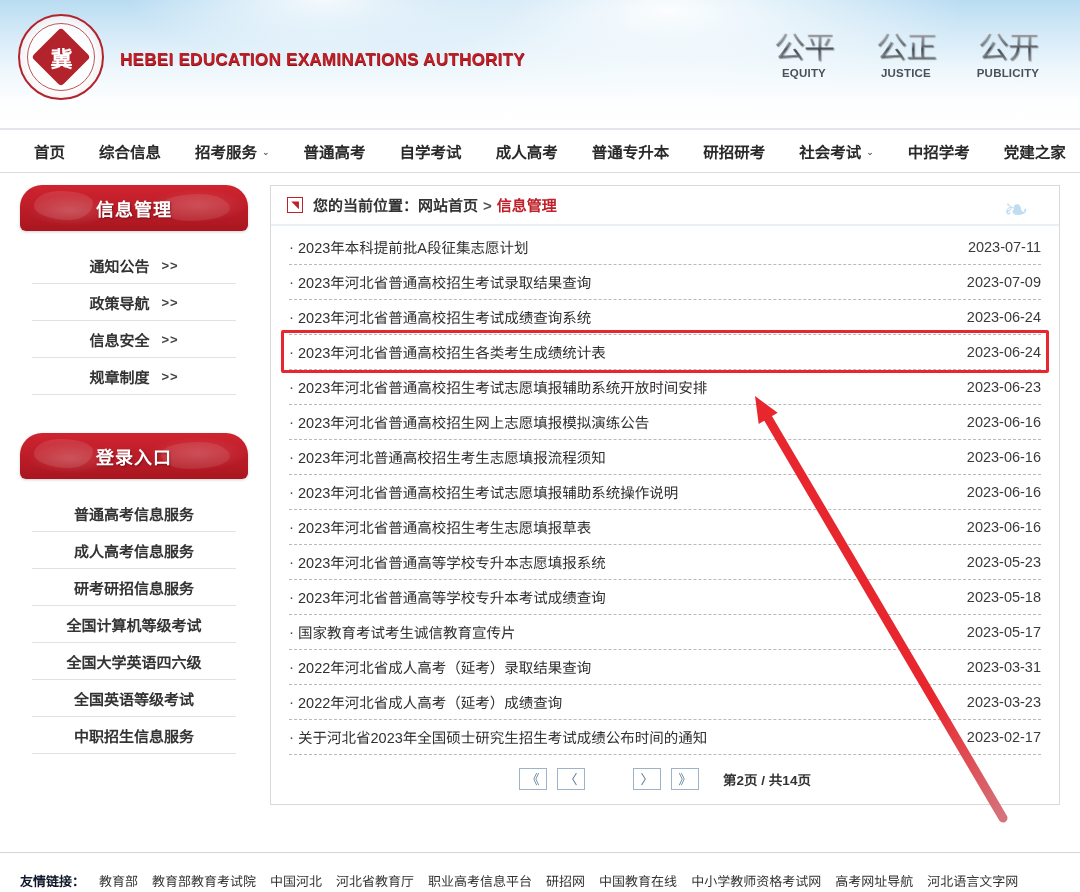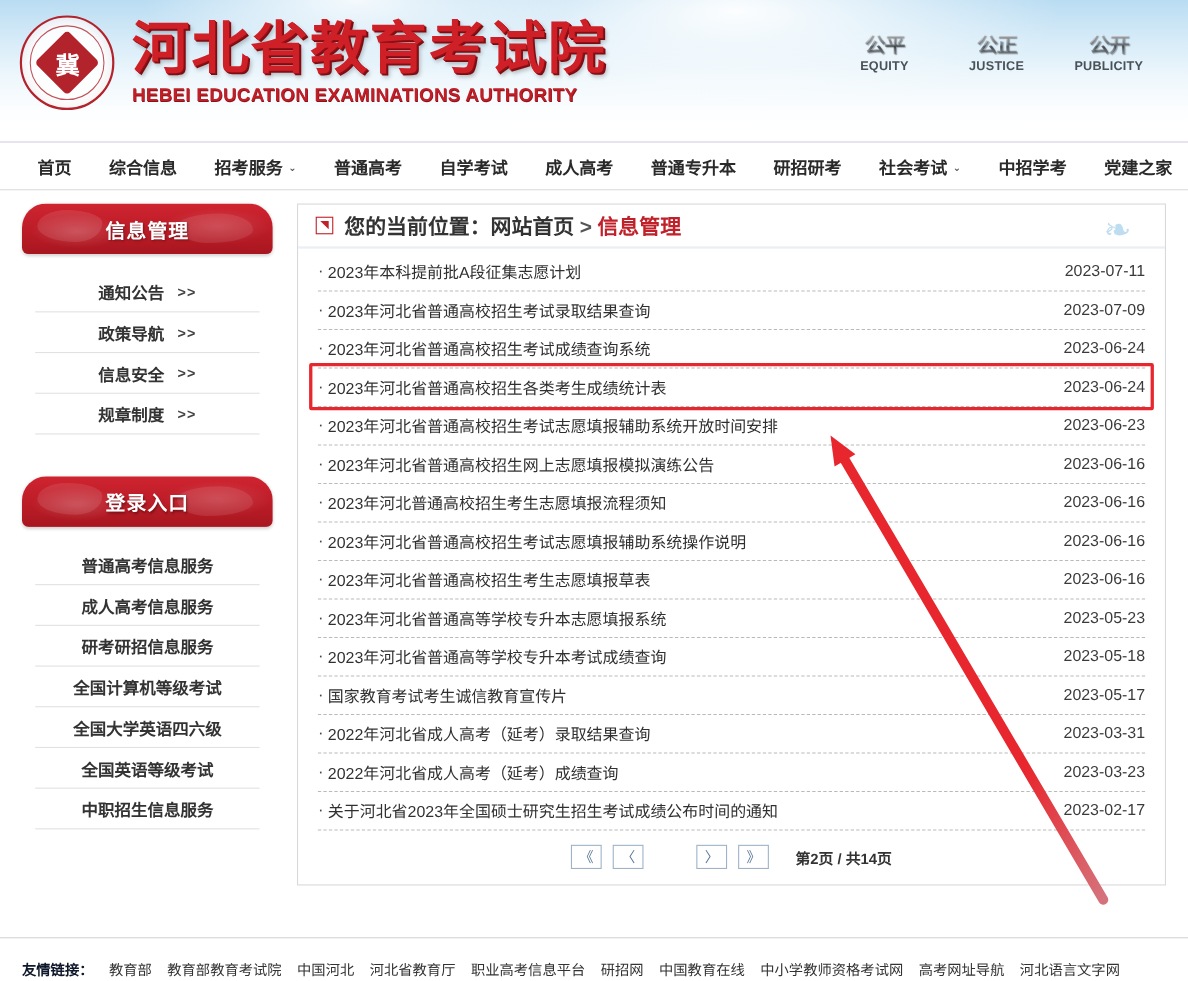--- a/index.html
+++ b/index.html
@@ -55,21 +55,21 @@
   .en-title {
     font-size: 17px; font-weight: bold; letter-spacing: 0.3px;
     color: #bf1f27; margin-top: 3px; white-space: nowrap;
     text-shadow: 0.5px 0.5px 0 #8e1016;
   }
 
   .mottos { position:absolute; right: 30px; top: 32px; display:flex; gap: 18px; }
   .motto { text-align:center; width: 84px; }
   .motto .cn {
     font-family:"Liberation Serif", serif;
-    font-size: 19px; font-weight: 700; line-height: 1;
+    font-size: 31px; font-weight: 400; line-height: 1;
     background: linear-gradient(180deg,#f2f4f6 0%,#9aa3ab 45%,#5d666d 55%,#c9d0d6 100%);
     -webkit-background-clip: text; background-clip: text; color: transparent;
     text-shadow: 1px 1px 1px rgba(0,0,0,0.35);
     letter-spacing: -1px;
   }
   .motto .en {
     font-size: 11.5px; font-weight: bold; color:#4a5259; margin-top: 4px; letter-spacing: 0.2px;
   }
 
   
@@ -143,21 +143,21 @@
   }
   .crumb {
     position:relative; height: 46px; display:flex; align-items:center;
     padding: 0 16px; border-bottom: 2px solid #e9eff3;
   }
   .crumb-icon {
     width: 16px; height: 16px; border: 1.6px solid #c0202a;
     display:flex; align-items:center; justify-content:center;
     color:#c0202a; font-size: 10px; line-height:1; margin-right: 10px; flex:none;
   }
-  .crumb-text { font-size: 19px; font-weight: bold; color:#333; }
+  .crumb-text { font-size: 15px; font-weight: bold; color:#333; }
   .crumb-text .sep { color:#555; font-weight:bold; margin: 0 5px; }
   .crumb-text .cur { color:#c0202a; }
   .crumb-deco {
     position:absolute; right: 14px; top: 6px;
     width: 58px; height: 34px; color:#bcdcf0; font-size: 30px;
     font-family:"Liberation Serif", serif; opacity:.95;
     display:flex; align-items:center; justify-content:center;
   }
 
   .list { flex:1; padding: 4px 18px 0 18px; }
@@ -209,21 +209,20 @@
 
   <div class="banner">
     <div class="banner-left">
       <div class="seal">
         <div class="ring-out"></div>
         <div class="ring-in"></div>
         <div class="diamond"></div>
         <div class="glyph">冀</div>
       </div>
       <div class="title-block">
-        <div class="cn-title">河北省教育考试院</div>
         <div class="en-title">HEBEI EDUCATION EXAMINATIONS AUTHORITY</div>
       </div>
     </div>
 
     <div class="mottos">
       <div class="motto">
         <div class="cn">公平</div>
         <div class="en">EQUITY</div>
       </div>
       <div class="motto">

